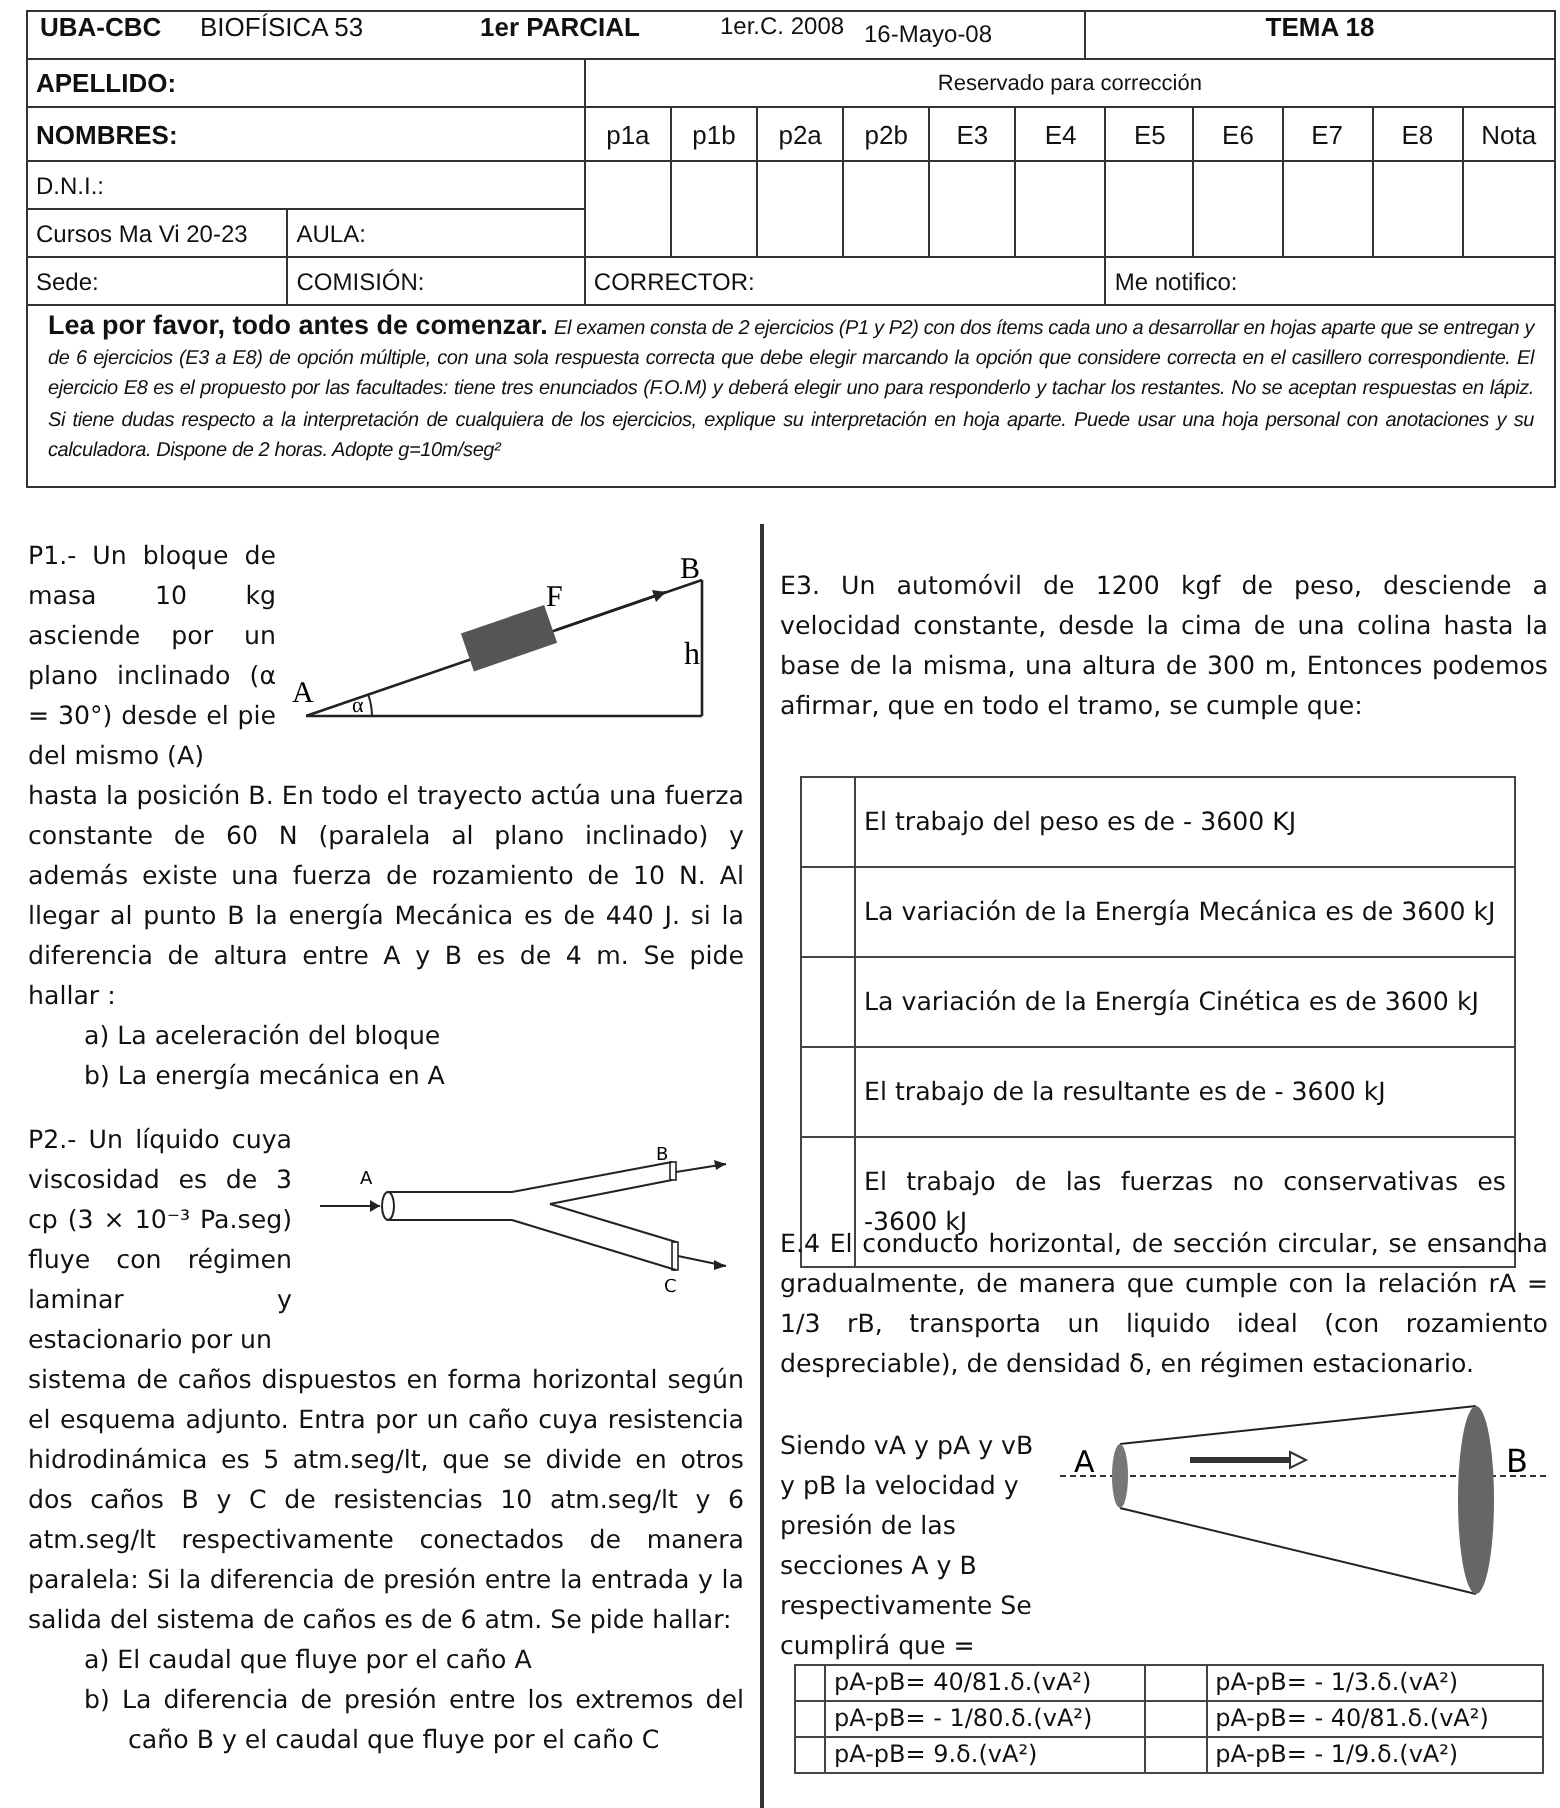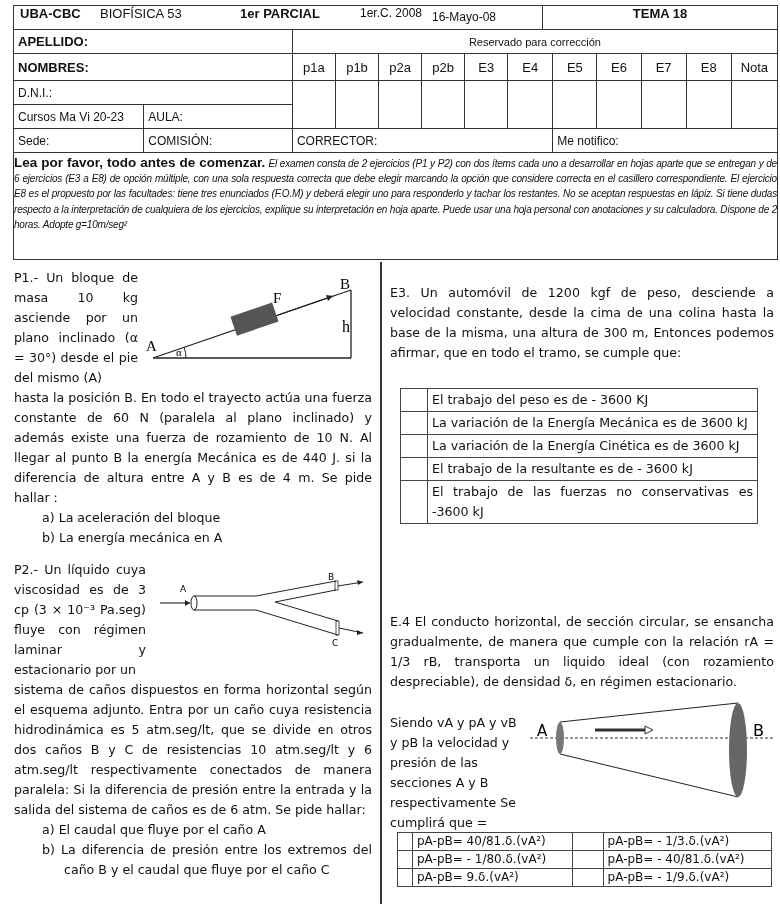--- a/index.html
+++ b/index.html
@@ -3,34 +3,34 @@
 <meta charset="utf-8">
 <style>
   html,body{margin:0;padding:0;background:#fff;}
   body{width:780px;height:904px;position:relative;overflow:hidden;color:#111;font-family:"DejaVu Sans",sans-serif;}
   .hdr{position:absolute;left:13px;top:5px;width:765px;border-collapse:collapse;font-family:"Liberation Sans",sans-serif;}
   .hdr td{border:1px solid #333;padding:0 4px;font-size:13px;height:23px;vertical-align:middle;white-space:nowrap;}
   .hdr .b{font-weight:bold;}
   .hdr .c{text-align:center;}
   .hdr .score{text-align:center;font-size:13px;padding:0;}
   .title-row td{border:none;border-bottom:1px solid #333;}
-  .instr{position:absolute;left:13px;top:152px;width:765px;height:108px;border:1px solid #333;box-sizing:border-box;padding:2px 0;font-size:10px;line-height:15.2px;text-align:justify;}
+  .instr{position:absolute;left:13px;top:152px;width:765px;height:92px;border:1px solid #333;box-sizing:border-box;padding:2px 10px;font-size:10px;line-height:15.2px;text-align:justify;}
   .instr .lead{font-weight:bold;font-size:13.5px;font-family:"Liberation Sans",sans-serif;}
   .instr .body{font-style:italic;font-family:"Liberation Sans Narrow","Liberation Sans",sans-serif;letter-spacing:-0.2px;}
   .vdivider{position:absolute;left:380px;top:262px;width:2px;height:642px;background:#333;}
   .txt{font-family:"DejaVu Sans",sans-serif;font-size:12.6px;line-height:20px;text-align:justify;}
   .p1a{position:absolute;left:14px;top:268px;width:124px;}
   .p1b{position:absolute;left:14px;top:388px;width:358px;}
   .items{margin:0;padding-left:20px;list-style:none;}
   .items li{padding-left:30px;text-indent:-22px;}
   .p2a{position:absolute;left:14px;top:560px;width:132px;}
   .p2b{position:absolute;left:14px;top:680px;width:358px;}
   .e3{position:absolute;left:390px;top:283px;width:384px;}
   .e3tbl{position:absolute;left:400px;top:388px;width:358px;border-collapse:collapse;}
-  .e3tbl td{border:1px solid #444;font-size:12.6px;line-height:20px;padding:1px 4px;vertical-align:top;text-align:justify;}
+  .e3tbl td{border:1px solid #444;font-size:12.6px;line-height:20px;padding:12px 4px;vertical-align:top;text-align:justify;}
   .e3tbl td.box{width:26px;padding:0;}
   .e4a{position:absolute;left:390px;top:612px;width:384px;}
   .e4b{position:absolute;left:390px;top:713px;width:135px;text-align:left;}
   .e4tbl{position:absolute;left:397px;top:832px;width:375px;border-collapse:collapse;}
   .e4tbl td{border:1px solid #444;font-size:12px;line-height:17px;padding:0 4px;white-space:nowrap;}
   .e4tbl td.box{width:14px;padding:0;}
   .e4tbl td.box2{width:30px;padding:0;}
   svg{position:absolute;overflow:visible;}
 </style>
 </head>

